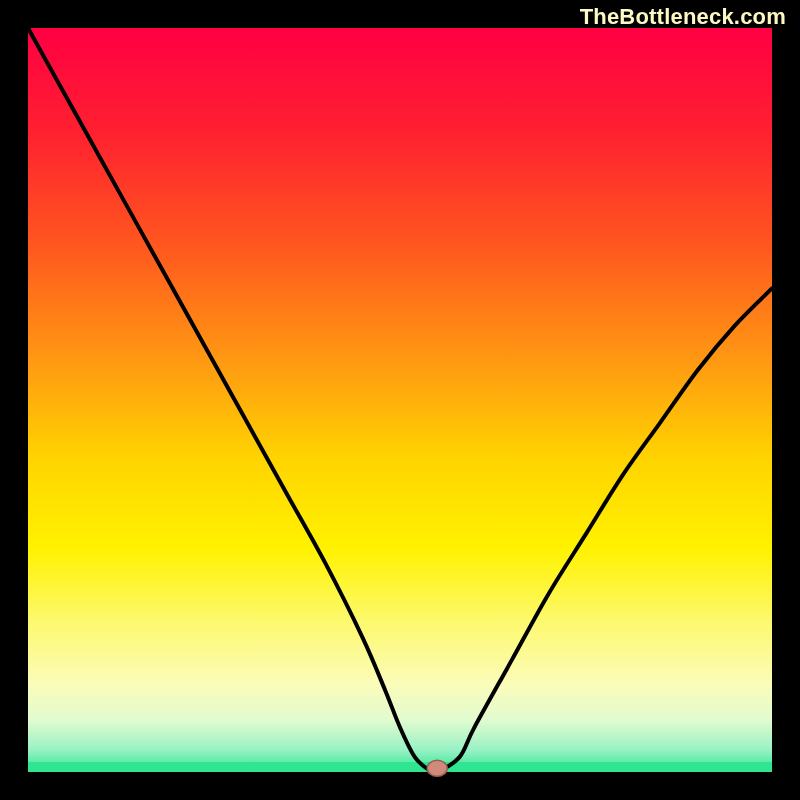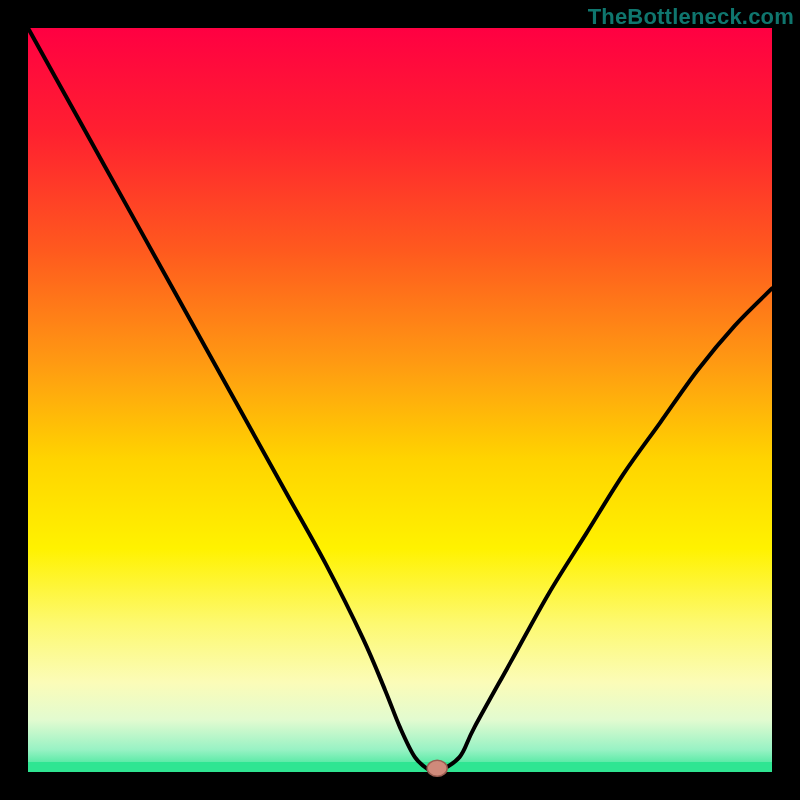--- a/index.html
+++ b/index.html
@@ -13,22 +13,22 @@
   }
   .container {
     position: relative;
     width: 800px;
     height: 800px;
     background: #000000;
   }
   .watermark {
     position: absolute;
     top: 4px;
-    right: 6px;
-    color: #0f766e;
+    right: 14px;
+    color: #fef9c3;
     font-size: 22px;
     font-weight: 600;
     z-index: 10;
     letter-spacing: 0.2px;
   }
   svg.plot {
     position: absolute;
     left: 0;
     top: 0;
     display: block;

